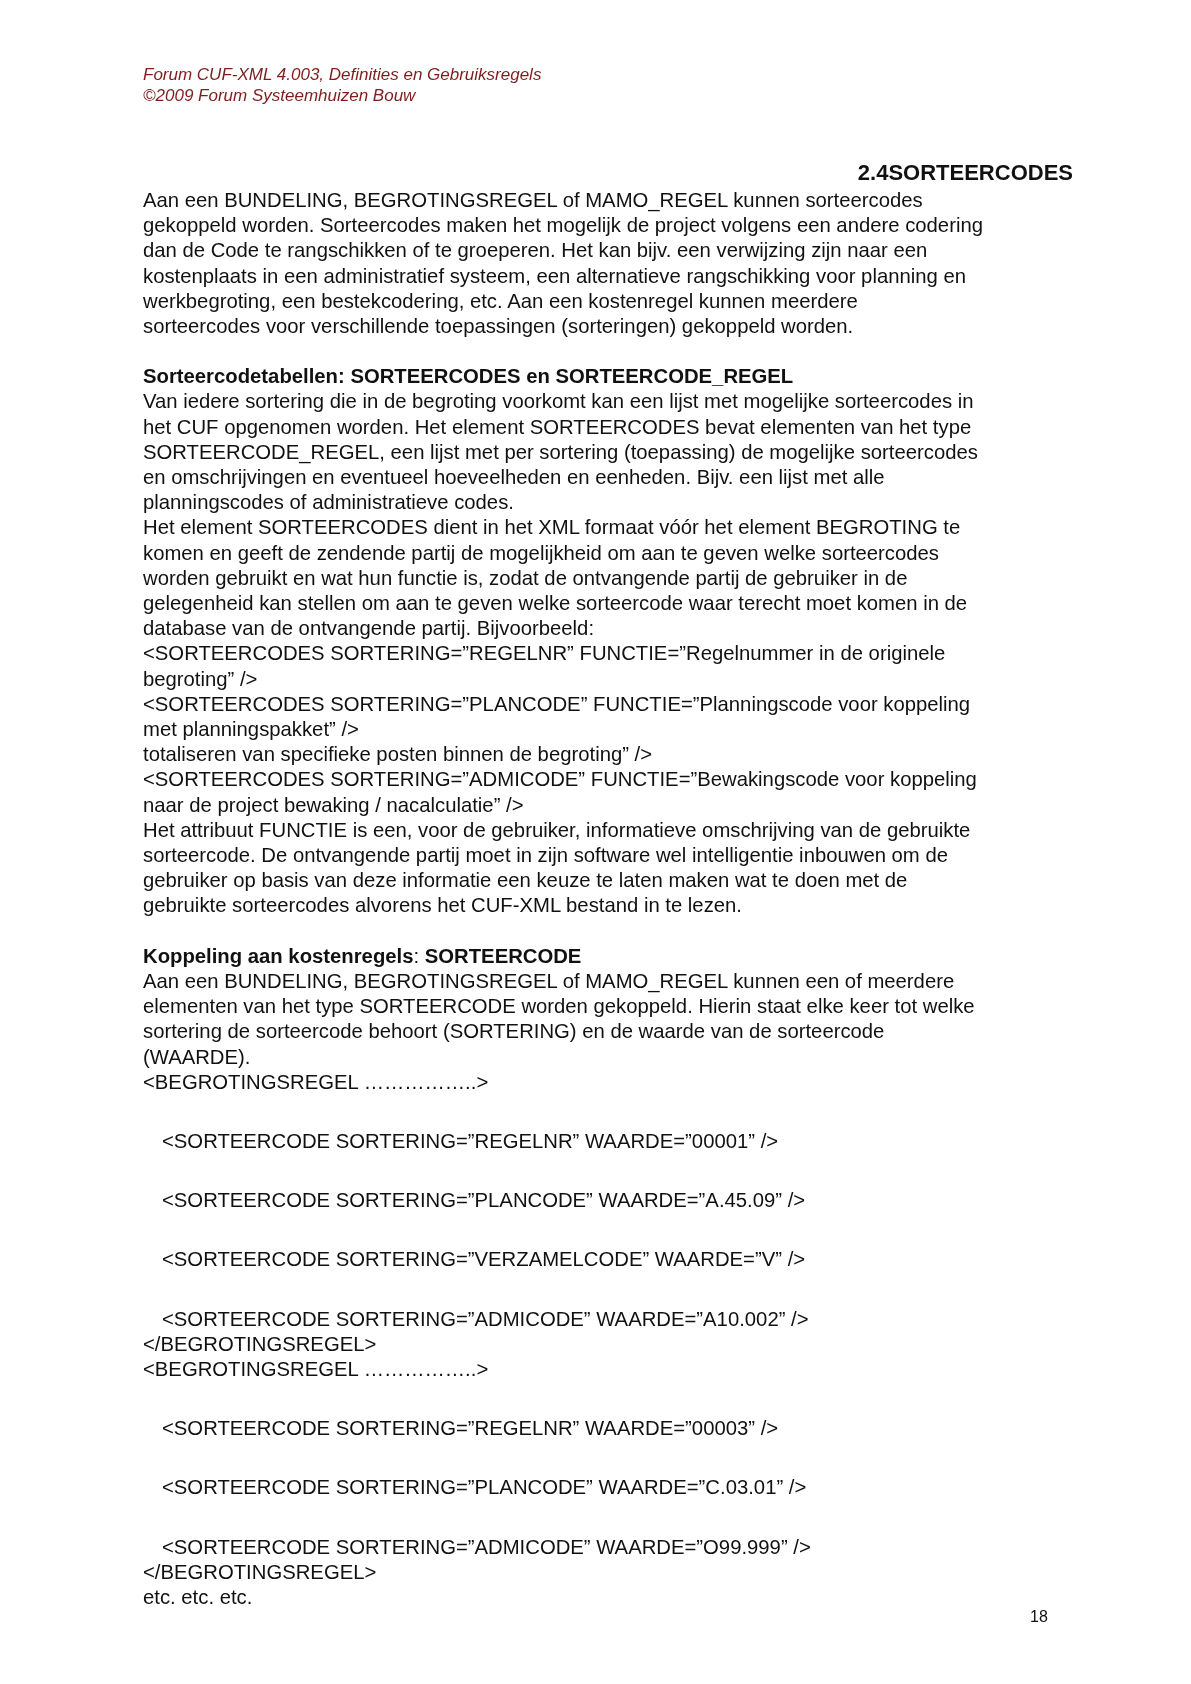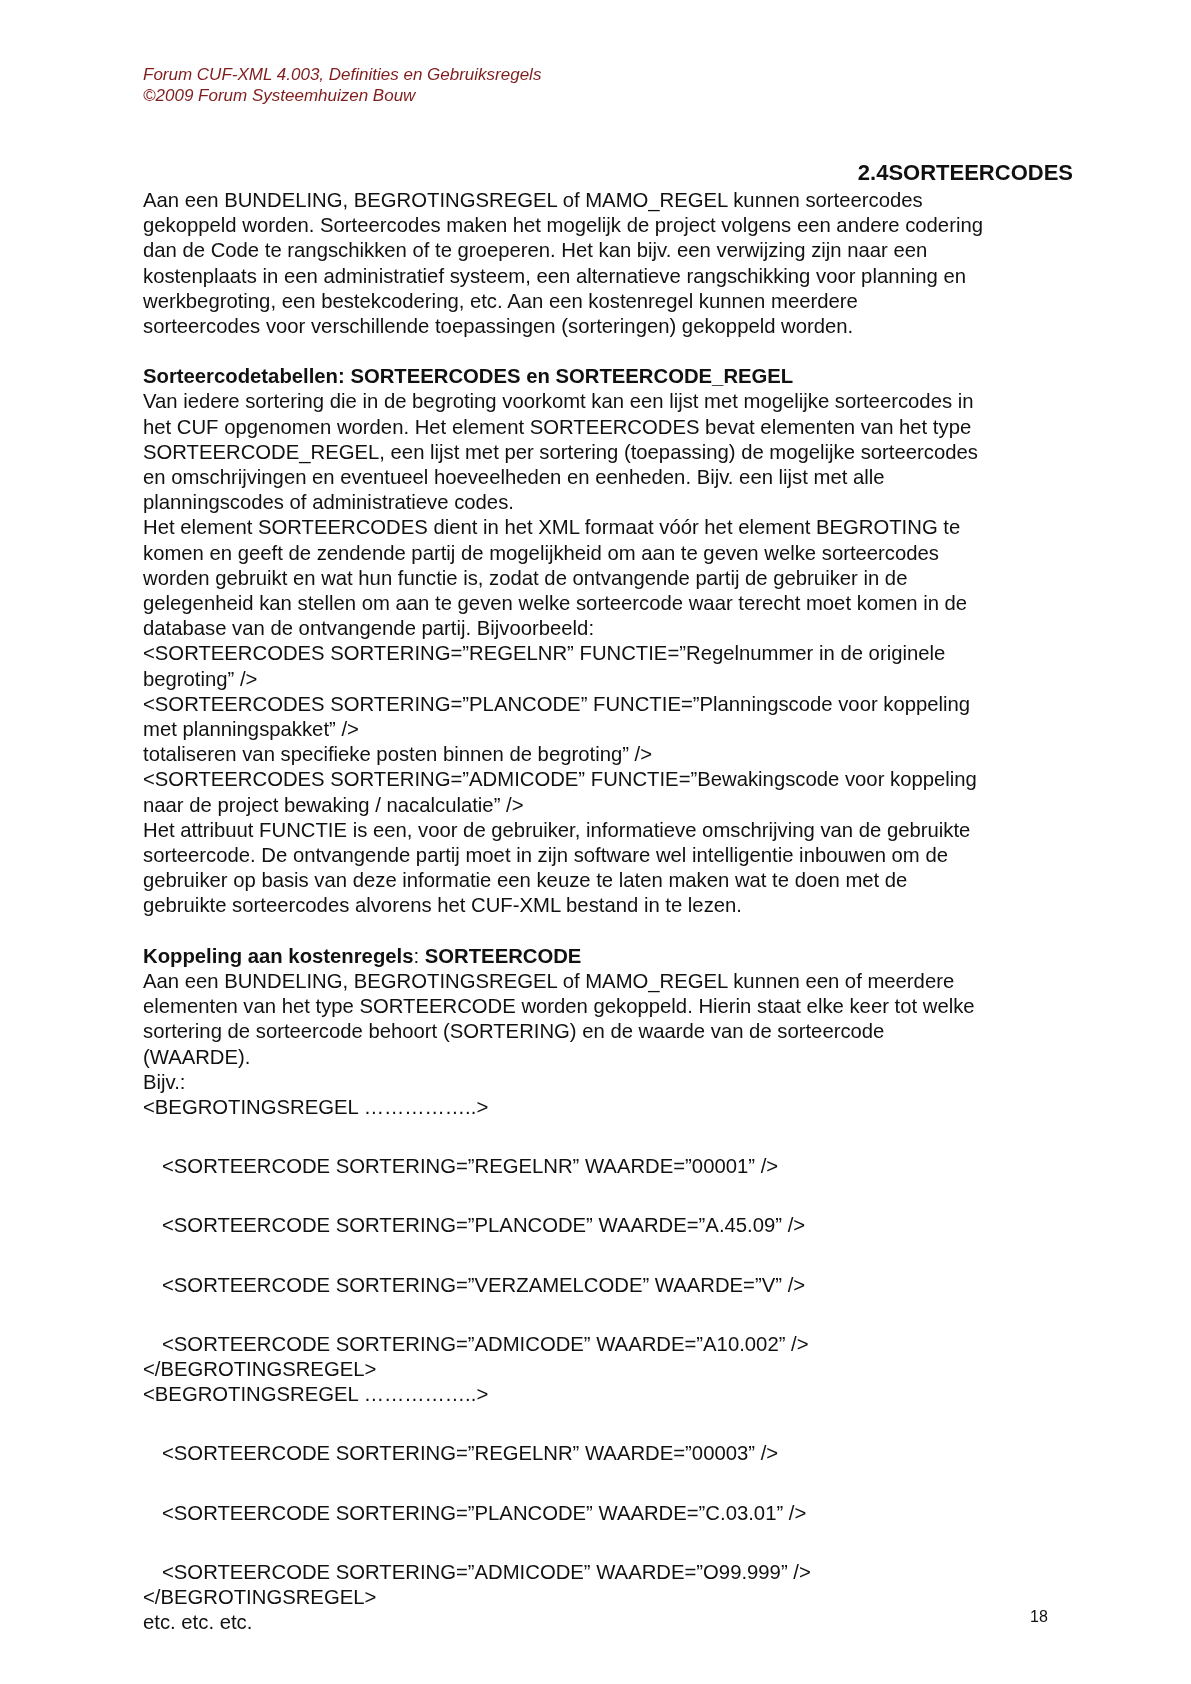--- a/index.html
+++ b/index.html
@@ -82,21 +82,20 @@
   </div>
 
   <div class="gap"></div>
 
   <span class="sub-heading"><span>Koppeling aan kostenregels</span><span class="normal">: </span><span>SORTEERCODE</span></span>
   <div>
     <span class="line">Aan een BUNDELING, BEGROTINGSREGEL of MAMO_REGEL kunnen een of meerdere</span>
     <span class="line">elementen van het type SORTEERCODE worden gekoppeld. Hierin staat elke keer tot welke</span>
     <span class="line">sortering de sorteercode behoort (SORTERING) en de waarde van de sorteercode</span>
     <span class="line">(WAARDE).</span>
-    <span class="line">Bijv.:</span>
   </div>
   <div>
     <span class="line">&lt;BEGROTINGSREGEL ……………..&gt;</span>
     <span class="line indent">&lt;SORTEERCODE SORTERING=”REGELNR” WAARDE=”00001” /&gt;</span>
     <span class="line indent">&lt;SORTEERCODE SORTERING=”PLANCODE” WAARDE=”A.45.09” /&gt;</span>
     <span class="line indent">&lt;SORTEERCODE SORTERING=”VERZAMELCODE” WAARDE=”V” /&gt;</span>
     <span class="line indent">&lt;SORTEERCODE SORTERING=”ADMICODE” WAARDE=”A10.002” /&gt;</span>
     <span class="line">&lt;/BEGROTINGSREGEL&gt;</span>
     <span class="line">&lt;BEGROTINGSREGEL ……………..&gt;</span>
     <span class="line indent">&lt;SORTEERCODE SORTERING=”REGELNR” WAARDE=”00003” /&gt;</span>

